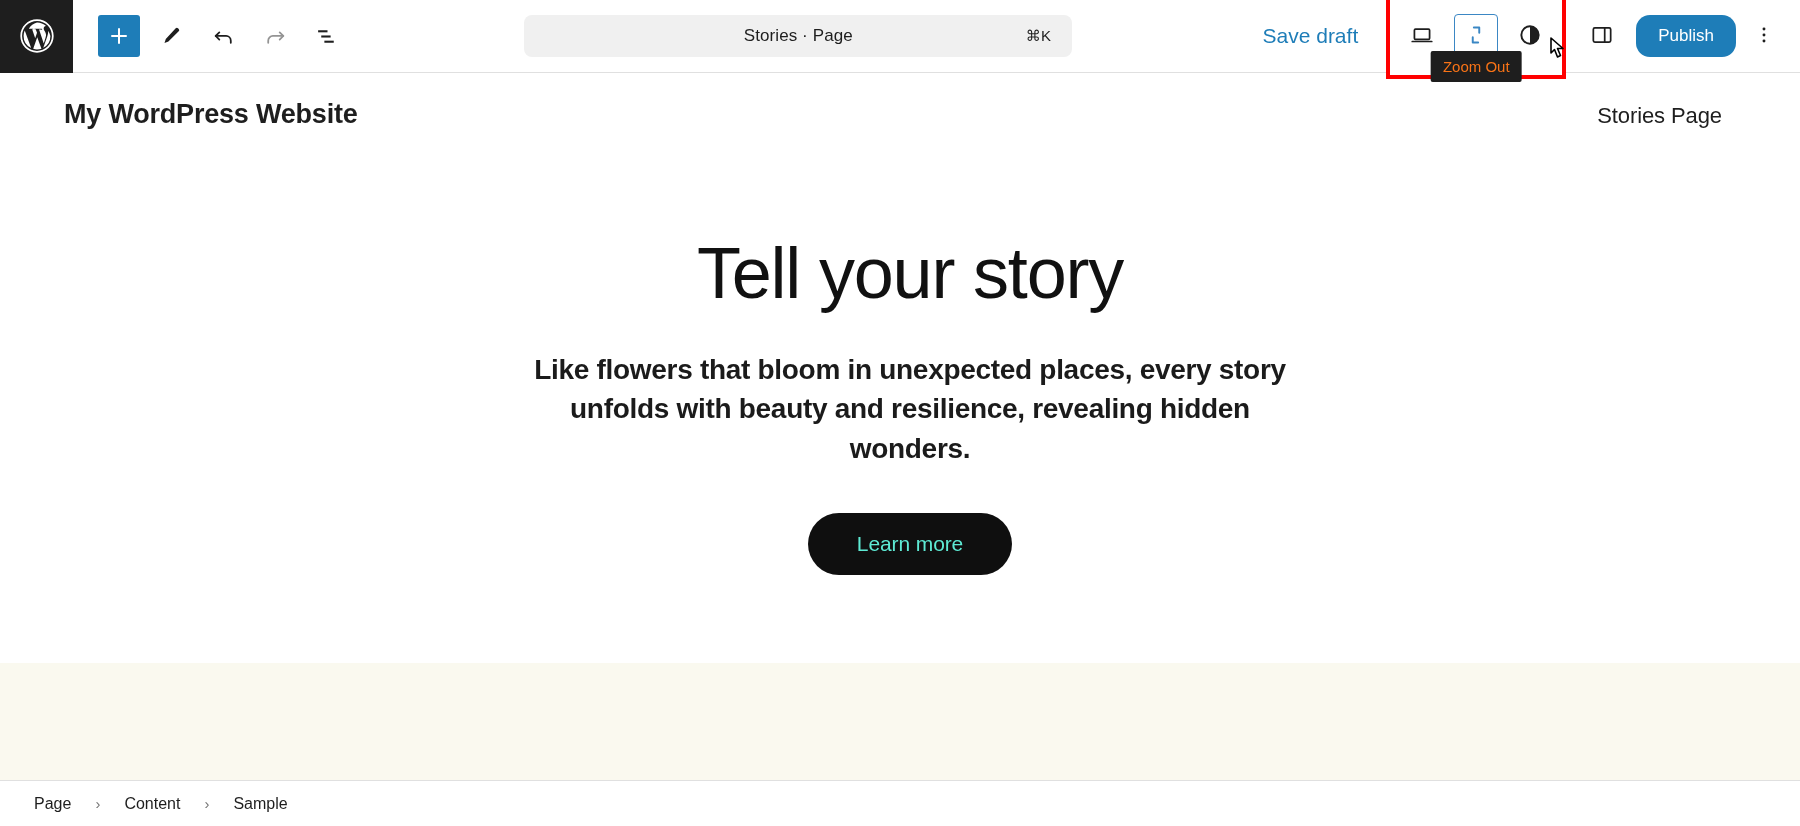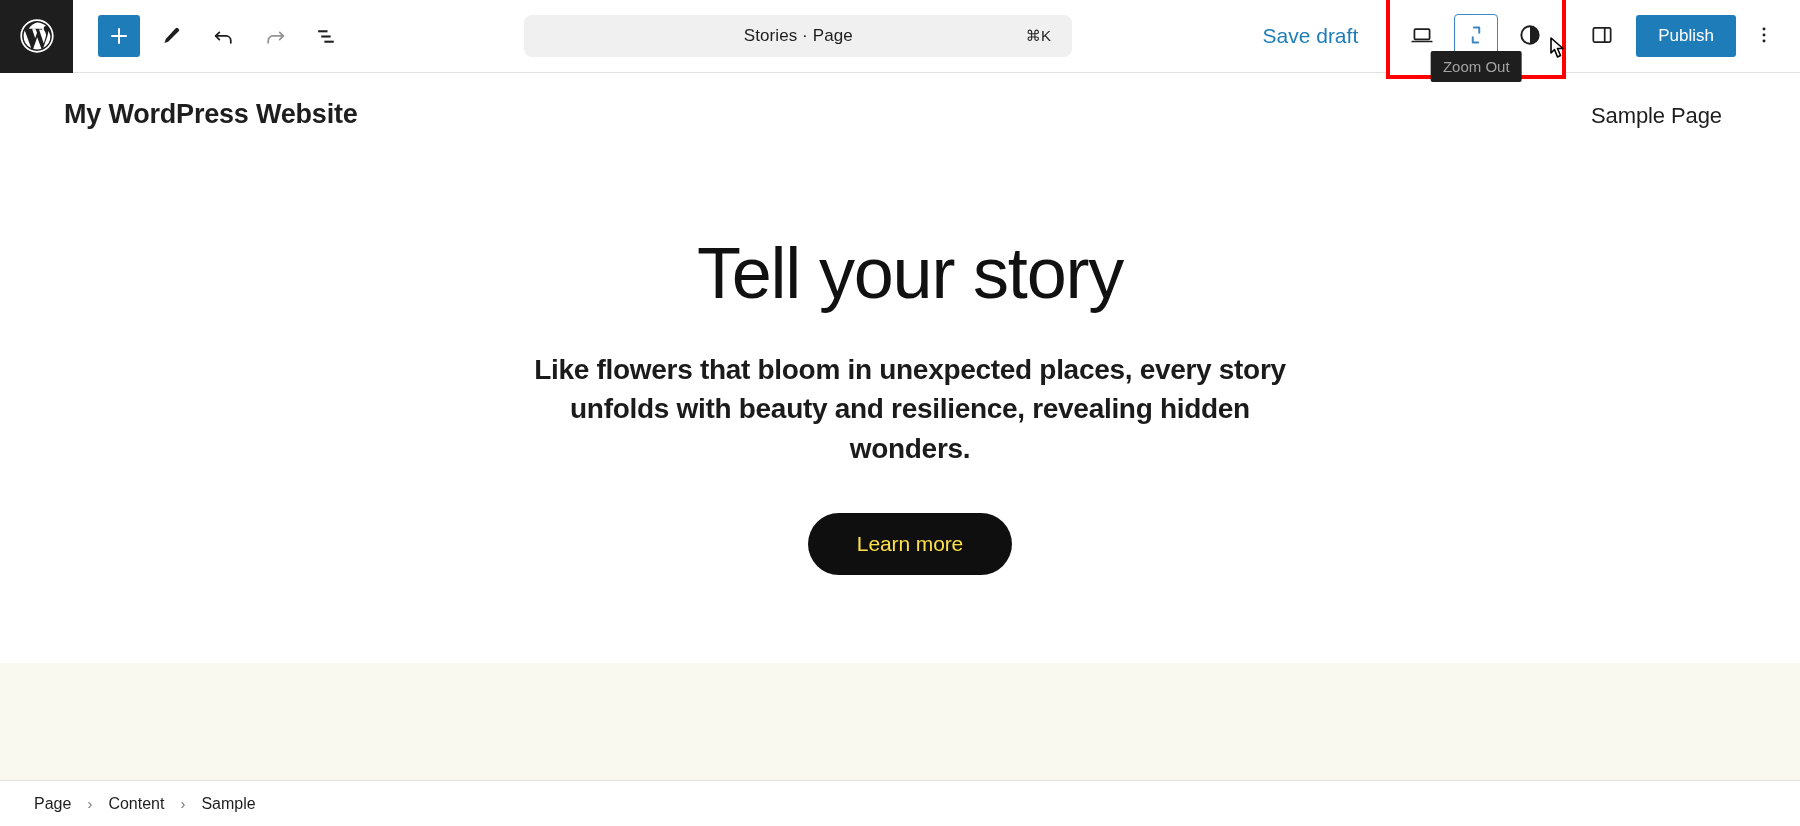--- a/index.html
+++ b/index.html
@@ -175,21 +175,21 @@
     cursor: pointer;
     color: #1e1e1e;
     margin-right: 12px;
     padding: 0;
   }
 
   .publish-btn {
     background: #1e7db8;
     color: #ffffff;
     border: none;
-    border-radius: 3px;
+    border-radius: 14px;
     font-size: 17px;
     padding: 0 22px;
     height: 42px;
     cursor: pointer;
     font-family: "Liberation Sans", sans-serif;
     margin-right: 8px;
   }
 
   .kebab-btn {
     width: 40px;
@@ -204,21 +204,21 @@
     padding: 0;
   }
 
   
   .tooltip {
     position: absolute;
     left: 50%;
     transform: translateX(-50%);
     top: 54px;
     background: #1e1e1e;
-    color: #a3a3a3;
+    color: #f97316;
     font-size: 15px;
     padding: 7px 12px;
     border-radius: 2px;
     white-space: nowrap;
     z-index: 60;
     pointer-events: none;
   }
 
   .cursor-icon {
     position: absolute;
@@ -274,21 +274,21 @@
     font-size: 28px;
     line-height: 1.42;
     color: #1b1b1b;
     font-weight: 700;
     letter-spacing: -0.3px;
   }
   .hero-cta {
     display: inline-block;
     margin-top: 44px;
     background: #0f0f0f;
-    color: #fde047;
+    color: #5eead4;
     font-size: 21px;
     padding: 19px 49px;
     border-radius: 999px;
     border: none;
     cursor: pointer;
     font-family: "Liberation Sans", sans-serif;
     letter-spacing: -0.1px;
   }
 
   .cream-band {
@@ -302,21 +302,21 @@
 
   
   .breadcrumb-bar {
     height: 46px;
     min-height: 46px;
     background: #ffffff;
     border-top: 1px solid #e0e0e0;
     display: flex;
     align-items: center;
     padding-left: 28px;
-    gap: 2px;
+    gap: 10px;
     z-index: 30;
   }
   .crumb {
     font-size: 16px;
     color: #1e1e1e;
     background: none;
     border: none;
     cursor: pointer;
     padding: 4px 6px;
     font-family: "Liberation Sans", sans-serif;
@@ -467,21 +467,21 @@
     </span>
 
   </div>
 
   <div class="canvas">
 
     <div class="cream-band"></div>
 
     <div class="site-header">
       <div class="site-title">My WordPress Website</div>
-      <div class="site-nav">Sample Page</div>
+      <div class="site-nav">Stories Page</div>
     </div>
 
     <div class="hero">
       <h1 class="hero-title">Tell your story</h1>
       <p class="hero-para">Like flowers that bloom in unexpected places, every story unfolds with beauty and resilience, revealing hidden wonders.</p>
       <button class="hero-cta">Learn more</button>
     </div>
 
   </div>
 

